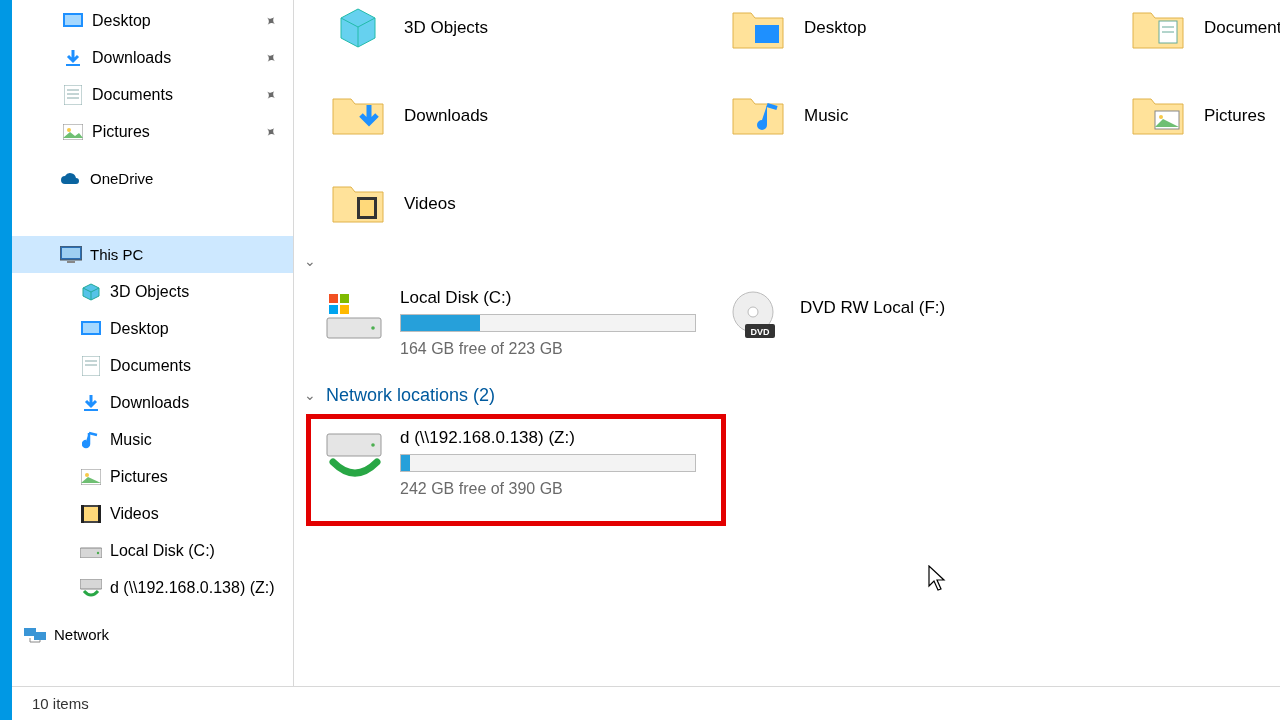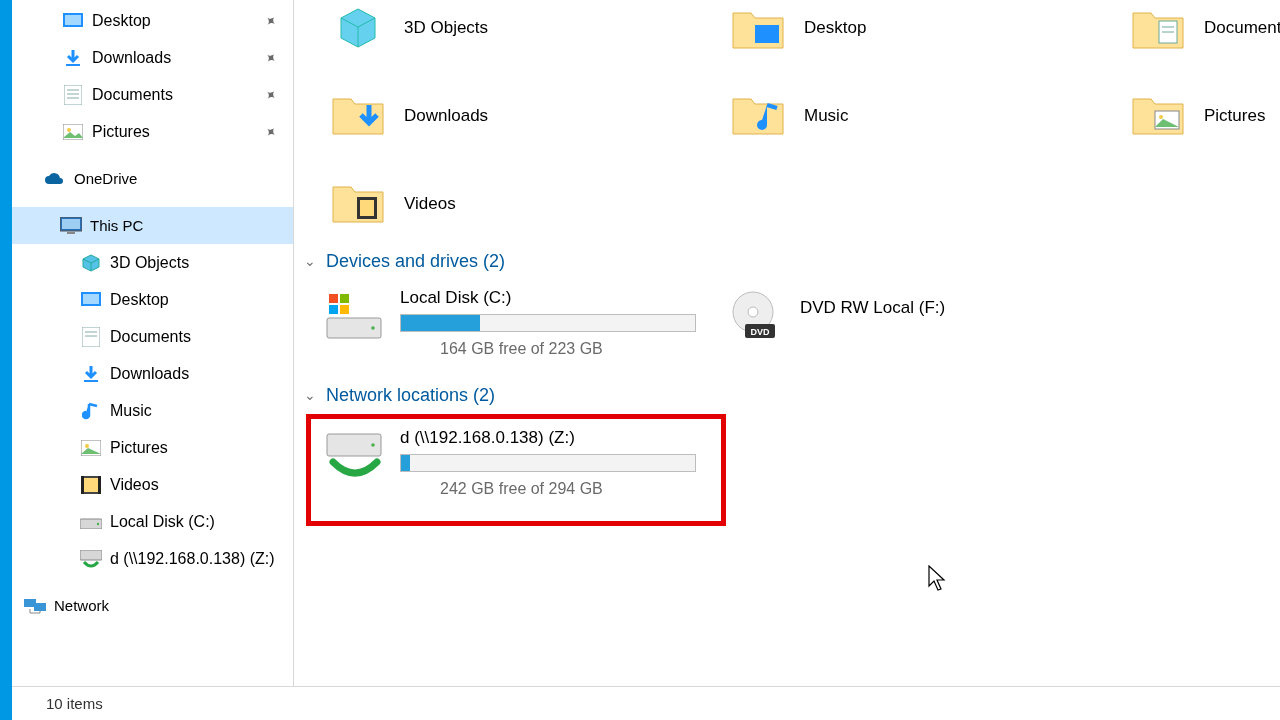--- a/index.html
+++ b/index.html
@@ -41,20 +41,21 @@
   .tree-item.level2 { padding-left: 68px; font-size: 16px; }
   .tree-item .pin {
     position: absolute;
     right: 16px;
     color: #6a6a6a;
     font-size: 14px;
     transform: rotate(40deg);
   }
   .tree-item.selected {
     background: #cde8ff;
+    margin-top: 29px;
   }
   .tree-item .ticon {
     width: 22px; height: 22px;
     display: flex; align-items: center; justify-content: center;
     flex: 0 0 22px;
   }
   .content {
     position: absolute;
     left: 294px; right: 0; top: 0; bottom: 34px;
     overflow: auto;
@@ -113,34 +114,34 @@
     border: 1px solid #bdbdbd;
     background: #f3f3f3;
     margin-bottom: 8px;
     position: relative;
   }
   .drive-tile .dbar .fill {
     position: absolute;
     left: 0; top: 0; bottom: 0;
     background: #26a0da;
   }
-  .drive-tile .dfree { font-size: 16px; color: #6a6a6a; margin-left: 40px; }
+  .drive-tile .dfree { font-size: 16px; color: #6a6a6a; }
   .highlight-box {
     border: 5px solid #e30000;
   }
   .statusbar {
     position: absolute;
     left: 12px; right: 0; bottom: 0;
     height: 34px;
     border-top: 1px solid #d8d8d8;
     font-size: 15px;
     color: #333;
     display: flex;
     align-items: center;
-    padding-left: 34px;
+    padding-left: 20px;
     background: #fff;
   }
   .cursor {
     position: absolute;
     left: 928px; top: 565px;
     width: 20px; height: 28px;
     pointer-events: none;
   }
   
   svg { display: block; }
@@ -191,21 +192,21 @@
           <circle cx="6" cy="6" r="2" fill="#f7c948"></circle>
           <path d="M0 14 L7 8 L12 12 L16 9 L20 14 Z" fill="#6fbf73"></path>
         </svg>
     </span>
     <span>Pictures</span>
     <span class="pin">✦</span>
   </div>
 
   <div style="height:10px"></div>
 
-  <div class="tree-item" style="padding-left:32px">
+  <div class="tree-item" style="padding-left:48px">
     <span class="ticon">
       <svg width="22" height="14">
           <path d="M5 12a4 4 0 010-8 6 6 0 0111 2 3 3 0 010 6z" fill="#0a64a0"></path>
         </svg>
     </span>
     <span>OneDrive</span>
   </div>
 
   <div style="height:10px"></div>
 
@@ -392,21 +393,20 @@
             <rect x="26" y="18" width="20" height="22" fill="#333"></rect>
             <rect x="29" y="21" width="14" height="16" fill="#ffd97a"></rect>
           </svg>
       </span>
       <span class="flabel">Videos</span>
     </div>
   </div>
 
   <div class="group-head">
     <span class="chev">⌄</span>
-    <span>Devices and drives (2)</span>
   </div>
 
   <div class="drives" style="height:100px">
     <div class="drive-tile" style="left:28px; top:8px">
       <span class="dicon">
         <svg width="62" height="52">
             <rect x="4" y="28" width="54" height="20" rx="2" fill="#e5e5e5" stroke="#999"></rect>
             <circle cx="50" cy="38" r="1.8" fill="#4caf50"></circle>
           <g transform="translate(6,4)">
               <rect x="0" y="0" width="9" height="9" fill="#f25022"></rect>
@@ -453,21 +453,21 @@
             <rect x="4" y="6" width="54" height="22" rx="2" fill="#e5e5e5" stroke="#999"></rect>
             <circle cx="50" cy="17" r="1.8" fill="#4caf50"></circle>
             <path d="M10 34 q22 22 44 0" stroke="#28a745" stroke-width="7" fill="none" stroke-linecap="round"></path>
           </svg>
       </span>
       <div class="dmeta">
         <div class="dname">d (\\192.168.0.138) (Z:)</div>
         <div class="dbar">
             <div class="fill" style="width:3%"></div>
           </div>
-        <div class="dfree">242 GB free of 294 GB</div>
+        <div class="dfree">242 GB free of 390 GB</div>
       </div>
     </div>
   </div>
 
 </div>
 
 <div class="statusbar">
   <span>10 items</span>
 </div>
 

